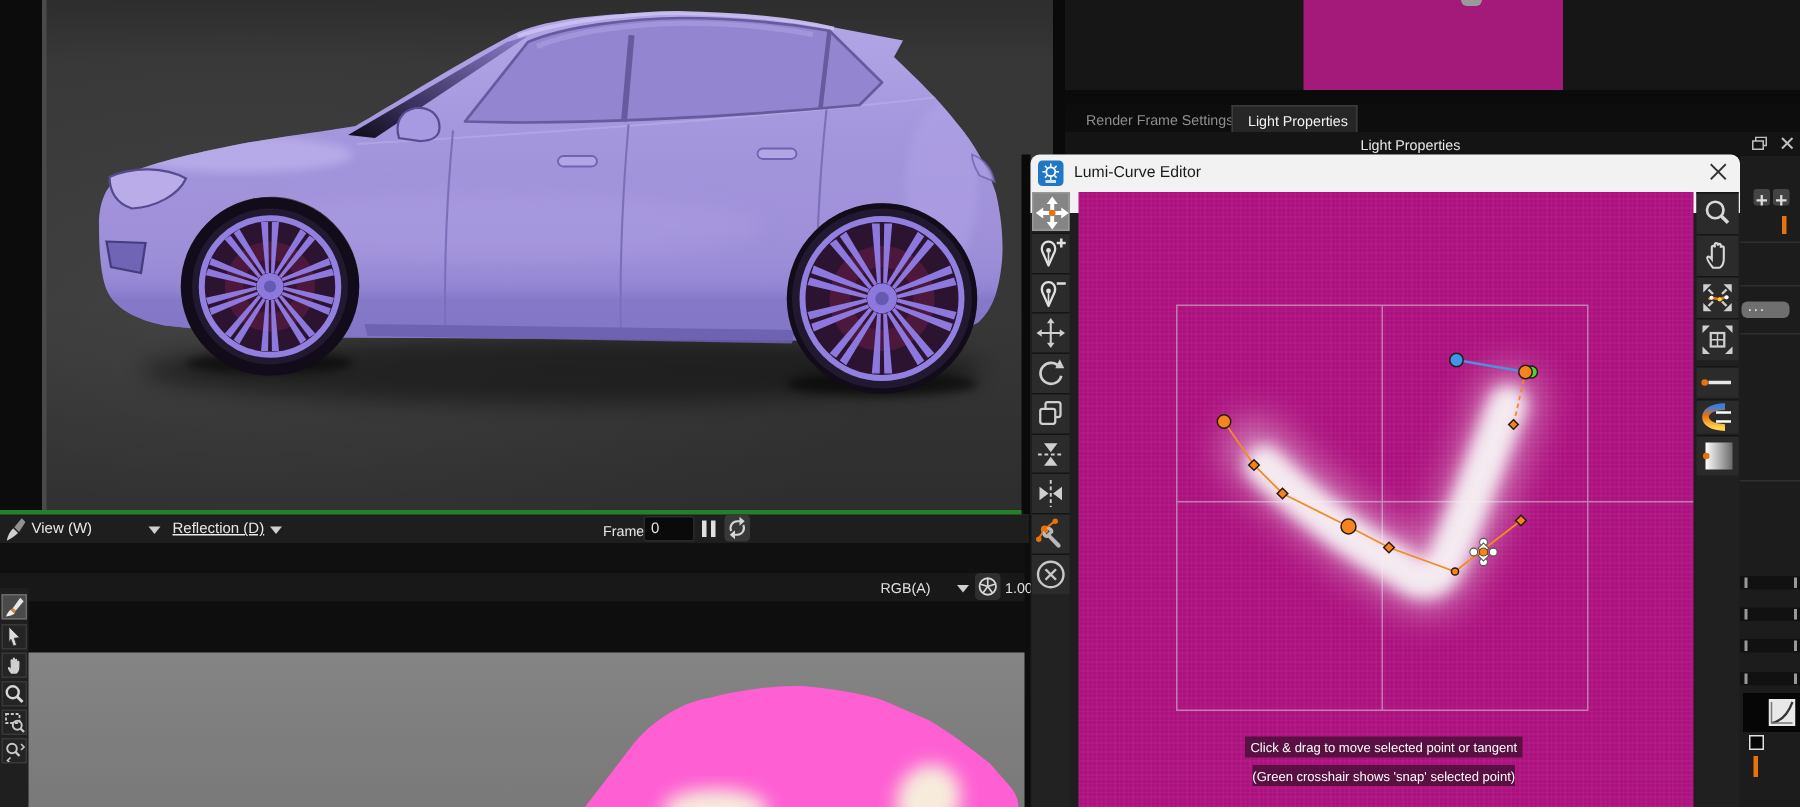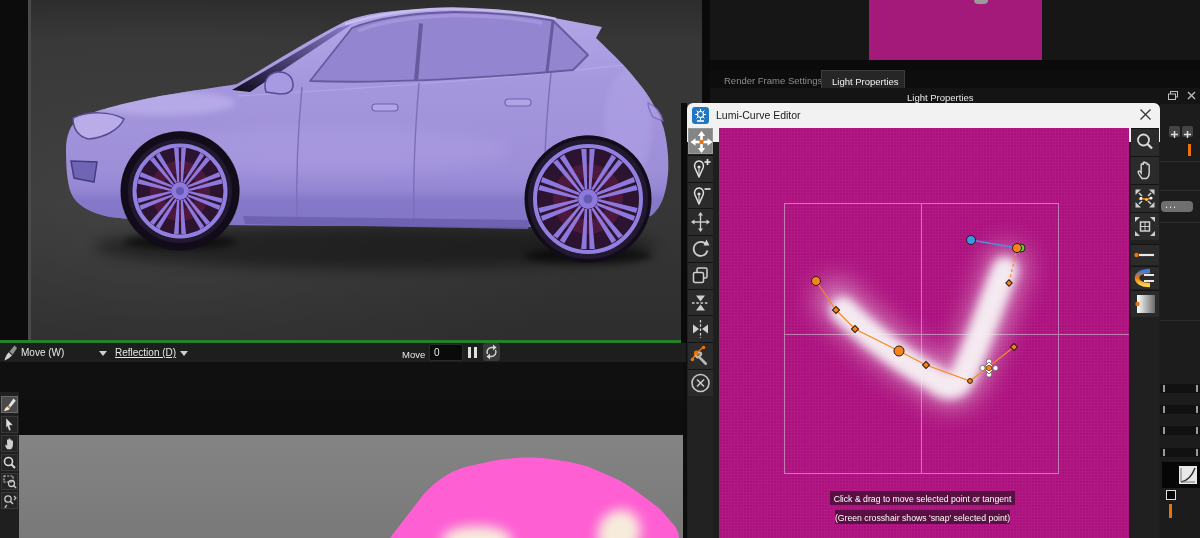--- a/index.html
+++ b/index.html
@@ -159,45 +159,62 @@
         </g>
       </g>
     </svg>
   </div>
 
   <div class="abs dots" id="anim-toolbar" style="left:0;top:340px;width:686px;height:22px;background:#1e1e1e;border-top:3px solid #26802b;box-sizing:border-box;">
     <svg class="abs" style="left:3px;top:2px;" width="14" height="16" viewBox="0 0 14 16">
       <path d="M 1.5,15.5 C 2.2,12 3.5,9.5 5.8,7.2 L 9,10.4 C 6.8,12.6 4.5,14.2 1.5,15.5 Z" fill="#d0d0d0"></path>
       <path d="M 6.5,6.5 L 11.5,0.5 L 14,3 L 9.7,9.7 Z" fill="#909090"></path>
     </svg>
-    <span class="abs txt" style="left:21px;top:5px;">Move (W)</span>
+    <span class="abs txt" style="left:21px;top:5px;">View (W)</span>
     <span class="abs" style="left:99px;top:8px;width:0;height:0;border-left:4px solid transparent;border-right:4px solid transparent;border-top:5px solid #cfcfcf;"></span>
     <span class="abs txt" style="left:115px;top:5px;text-decoration:underline;">Reflection (D)</span>
     <span class="abs" style="left:180px;top:8px;width:0;height:0;border-left:4px solid transparent;border-right:4px solid transparent;border-top:5px solid #cfcfcf;"></span>
-    <span class="abs" style="left:402px;top:6px;color:#e8e8e8;font-size:9.5px;">Move</span>
+    <span class="abs" style="left:402px;top:6px;color:#e8e8e8;font-size:9.5px;">Frame</span>
     <span class="abs" style="left:429px;top:1px;width:32px;height:15px;background:#0a0a0a;border:1px solid #2a2a2a;border-radius:2px;">
         <span class="txt abs" style="left:4px;top:3px;">0</span>
       </span>
     <span class="abs" style="left:468px;top:4px;width:3px;height:11px;background:#e0e0e0;"></span>
     <span class="abs" style="left:474px;top:4px;width:3px;height:11px;background:#e0e0e0;"></span>
     <span class="abs" style="left:483px;top:0px;width:17px;height:18px;background:#383838;border-radius:3px;">
       <svg width="17" height="18" viewBox="0 0 17 18">
           <g fill="none" stroke="#d5d5d5" stroke-width="1.4">
         <path d="M 4.5,11 A 4.5 4.5 0 0 1 8.5,4.5 l 2,0"></path>
             <path d="M 12.5,7 A 4.5 4.5 0 0 1 8.5,13.5 l -2,0"></path>
       </g>
           <path d="M 10,1.5 L 13.5,4.5 L 10,7.5 Z" fill="#d5d5d5"></path>
           <path d="M 7,10.5 L 3.5,13.5 L 7,16.5 Z" fill="#d5d5d5"></path>
         </svg>
     </span>
   </div>
 
   <div class="abs" id="canvas-panel" style="left:0;top:362px;width:683px;height:176px;background:#101010;">
 
 
+    <div class="abs dots" style="left:0;top:20px;width:683px;height:19px;background:#181818;">
+      <span class="abs" style="left:587px;top:5px;color:#e0e0e0;font-size:9.5px;">RGB(A)</span>
+      <span class="abs" style="left:638px;top:8px;width:0;height:0;border-left:4px solid transparent;border-right:4px solid transparent;border-top:5px solid #cfcfcf;"></span>
+      <span class="abs" style="left:650px;top:0px;width:17px;height:18px;background:#2e2e2e;border-radius:3px;">
+        <svg width="17" height="18" viewBox="0 0 17 18">
+            <circle cx="8.5" cy="9" r="5.5" fill="none" stroke="#d8d8d8" stroke-width="1.2"></circle>
+            <g stroke="#d8d8d8" stroke-width="1.1">
+              <line x1="8.5" y1="9" x2="8.5" y2="3.5"></line>
+              <line x1="8.5" y1="9" x2="13.7" y2="7.3"></line>
+              <line x1="8.5" y1="9" x2="11.7" y2="13.4"></line>
+              <line x1="8.5" y1="9" x2="5.3" y2="13.4"></line>
+              <line x1="8.5" y1="9" x2="3.3" y2="7.3"></line>
+            </g>
+          </svg>
+      </span>
+      <span class="abs" style="left:670px;top:5px;color:#e0e0e0;font-size:9.5px;">1.00</span>
+    </div>
 
     <div class="abs dots" style="left:0;top:39px;width:683px;height:34px;background:#0e0e0e;"></div>
 
     <div class="abs" style="left:0;top:30px;width:19px;height:146px;background:#1f1f1f;">
       <div class="abs" style="left:1px;top:4px;width:17px;height:17px;background:#4a4a4a;border:1px solid #6a6a6a;box-sizing:border-box;">
         <svg width="15" height="15" viewBox="0 0 15 15">
             <path d="M 6.5,8.5 L 11.5,1.5 L 13.8,3.8 L 8.5,10.2 Z" fill="#e6e6e6"></path>
             <path d="M 5,9.5 L 7.8,12 C 6.5,13 4.5,13.8 2,14 C 2.6,12.2 3.8,10.6 5,9.5 Z" fill="#f0f0f0"></path>
             <path d="M 6.5,8.5 L 8.5,10.2 L 7.8,12 L 5,9.5 Z" fill="#e8832a"></path>
           </svg>

